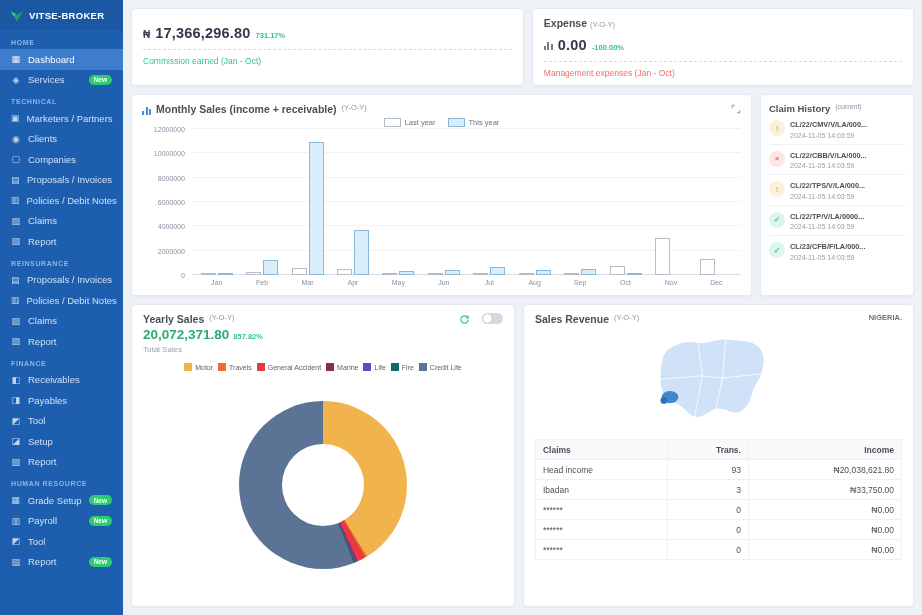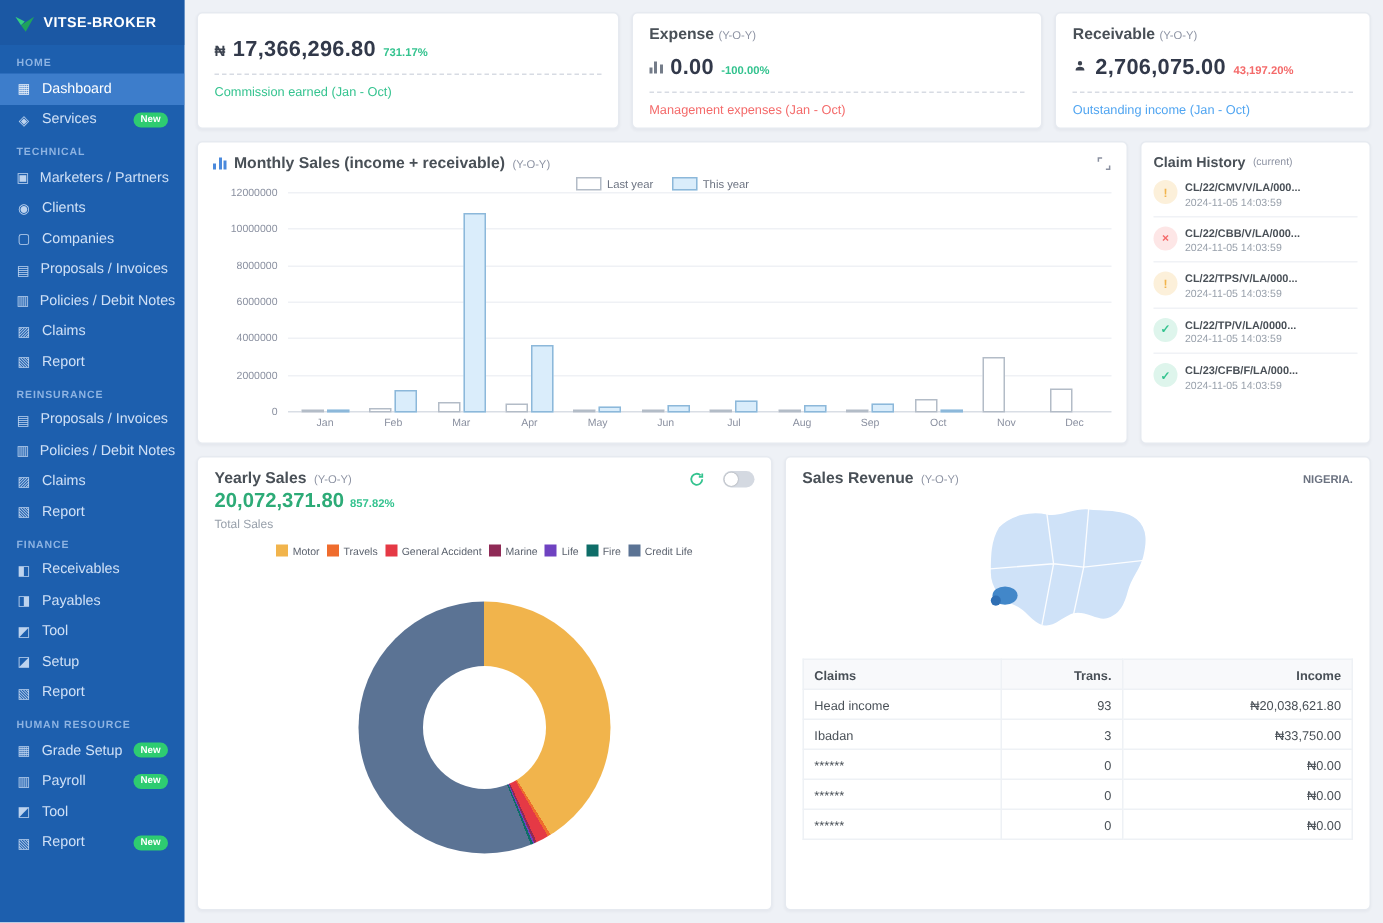--- a/index.html
+++ b/index.html
@@ -45,21 +45,21 @@
   .mini-bars i:nth-child(1){height:4px}.mini-bars i:nth-child(2){height:8px}.mini-bars i:nth-child(3){height:6px}
   .mini-bars.blue i{background:#4a89dc}
   .stat-value{font-size:14.5px;font-weight:bold;color:#32394a;letter-spacing:.2px}
   .stat-delta{font-size:7.5px;font-weight:bold}
   .stat-divider{border-top:1px dashed #d7dbe3;margin:8px 0 6px}
   .stat-note{font-size:8.5px}
 
   
   .row2{height:202px}
   .monthly-card{flex:1;padding:8px 10px 6px;display:flex;flex-direction:column;min-width:0}
-  .card-header{display:flex;align-items:center;gap:5px}
+  .card-header{display:flex;gap:5px}
   .card-title{font-size:10.5px;font-weight:bold;color:#495057}
   .header-spacer{flex:1}
   .icon-btn{background:none;border:0;padding:0;cursor:pointer;display:inline-flex;align-items:center}
   .chart-legend{display:flex;justify-content:center;gap:12px;font-size:7.5px;color:#6b7280;margin:3px 0 2px;align-items:center}
   .legend-item{display:flex;align-items:center;gap:4px}
   .legend-swatch{width:17px;height:9px;border:1px solid #b3bcc7;box-sizing:border-box}
   .chart-area{flex:1;display:flex;flex-direction:column;min-height:0}
   .chart-main{flex:1;display:flex;min-height:0}
   .y-axis{width:50px;position:relative}
   .ytick{position:absolute;right:7px;transform:translateY(50%);font-size:7px;color:#8a90a0}
@@ -245,34 +245,20 @@
                   <i></i>
                   <i></i>
                   <i></i>
                 </span>
               </span>
               <span class="stat-value">0.00</span>
               <span class="stat-delta" style="color: rgb(52, 195, 143);">-100.00%</span>
             </div>
             <div class="stat-divider"></div>
             <div class="stat-note" style="color: rgb(244, 106, 106);">Management expenses (Jan - Oct)</div>
-          </section>
-          <section class="card stat-card">
-            <div class="stat-title">Receivable <span class="period">(Y-O-Y)</span></div>
-            <div class="stat-value-row">
-              <span class="stat-icon">
-                <svg width="10" height="10" viewBox="0 0 24 24">
-                  <path d="M12 11a3.5 3.5 0 1 0 0-7 3.5 3.5 0 0 0 0 7zm0 2.2c-3.8 0-7 1.9-7 4.6V19h14v-1.2c0-2.7-3.2-4.6-7-4.6z" fill="#3c4350"></path>
-                </svg>
-              </span>
-              <span class="stat-value">2,706,075.00</span>
-              <span class="stat-delta" style="color: rgb(244, 106, 106);">43,197.20%</span>
-            </div>
-            <div class="stat-divider"></div>
-            <div class="stat-note" style="color: rgb(80, 165, 241);">Outstanding income (Jan - Oct)</div>
           </section>
         </div>
 
       <div class="row row2">
         <section class="card monthly-card">
           <div class="card-header">
             <span class="mini-bars blue">
                 <i></i>
                 <i></i>
                 <i></i>

